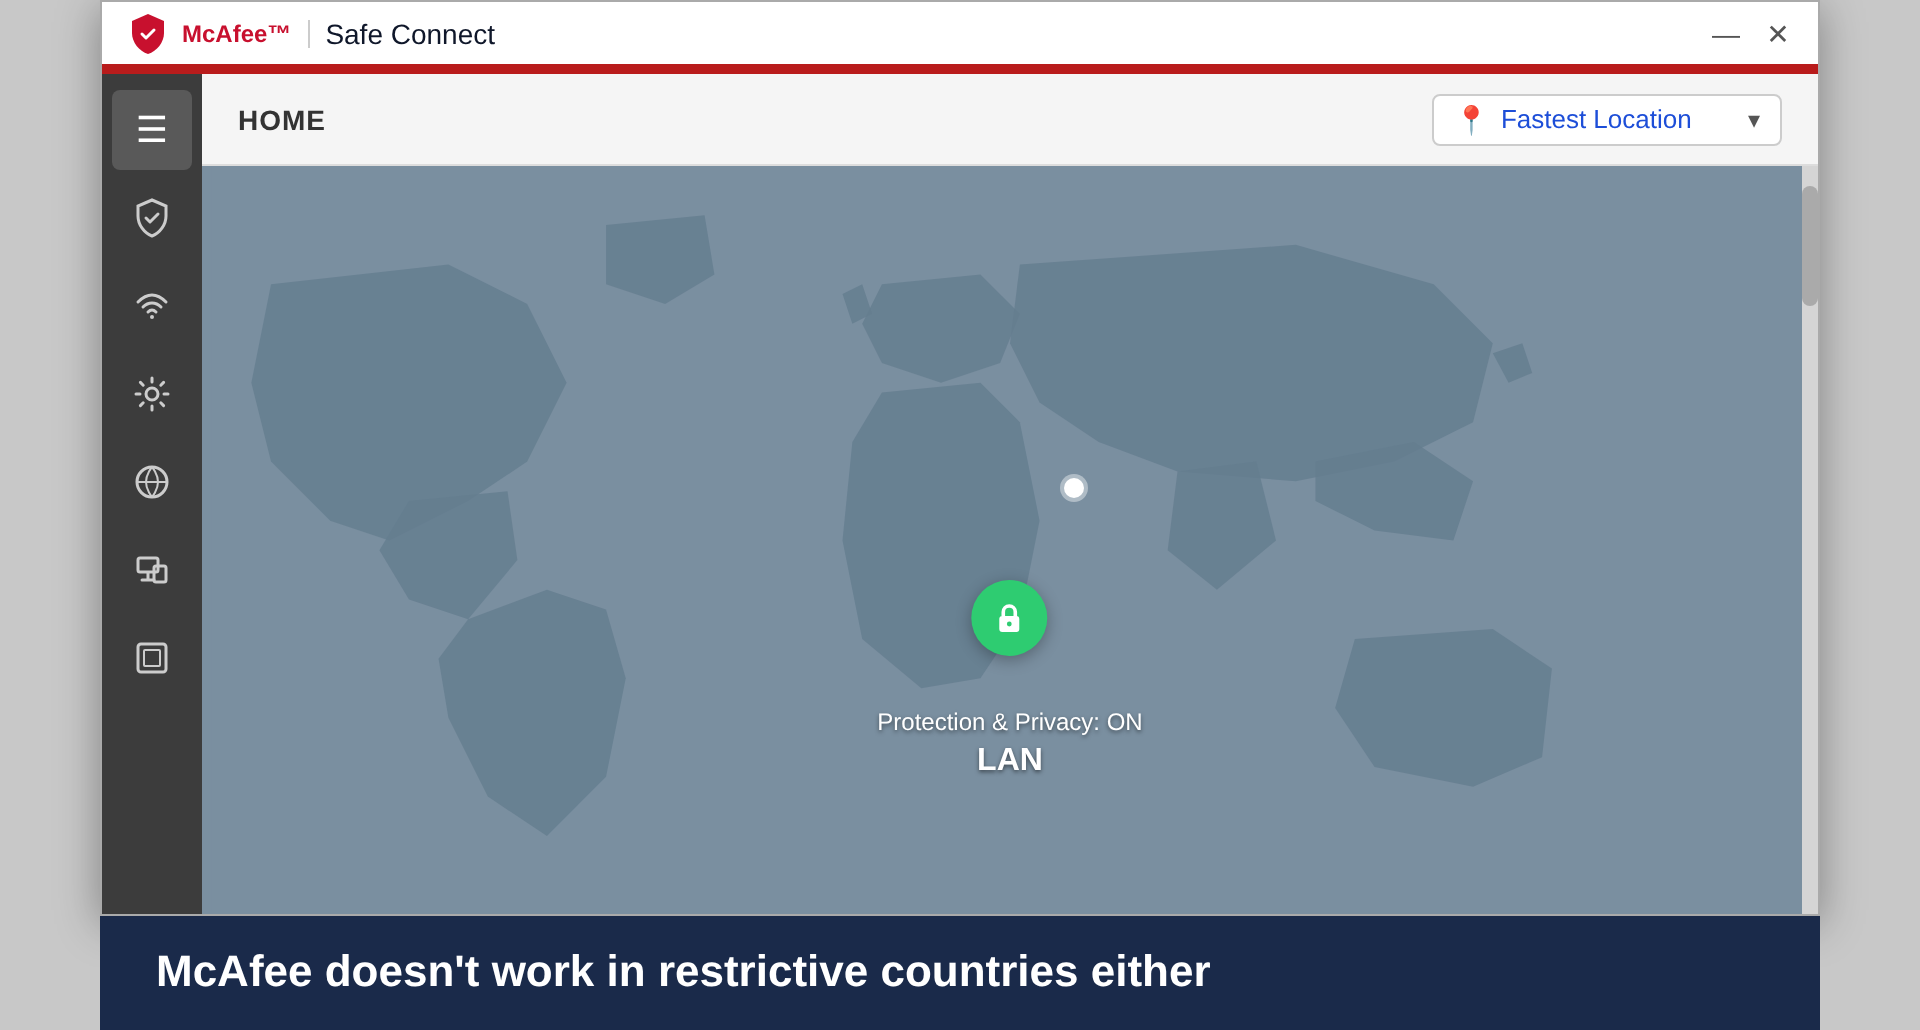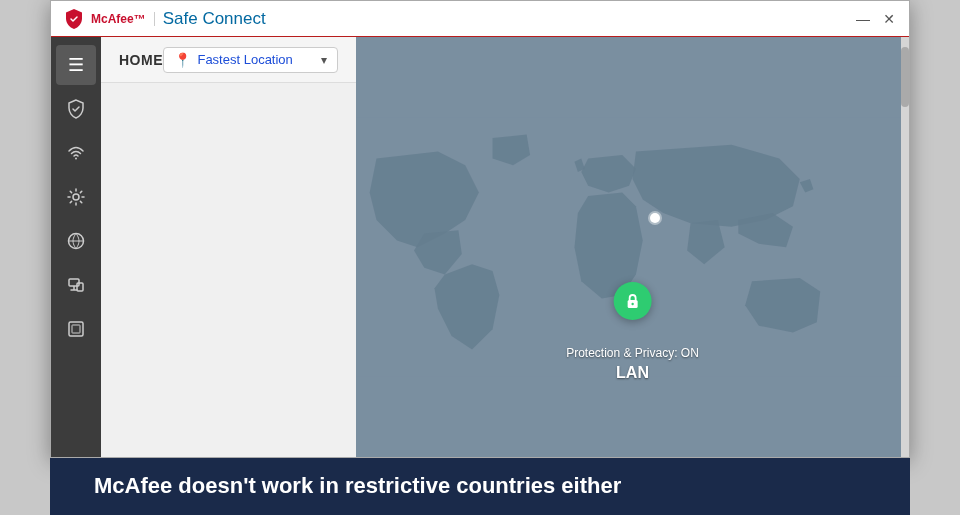--- a/index.html
+++ b/index.html
@@ -27,21 +27,21 @@
       position: relative;
     }
 
     
     .titlebar {
       height: 36px;
       background: #ffffff;
       display: flex;
       align-items: center;
       padding: 0 12px;
-      border-bottom: 1px solid #b91c1c;
+      border-bottom: 5px solid #b91c1c;
       flex-shrink: 0;
     }
     .titlebar-logo {
       display: flex;
       align-items: center;
       gap: 6px;
     }
     .mcafee-shield {
       width: 22px;
       height: 22px;
@@ -51,22 +51,22 @@
       font-weight: 600;
       color: #c8102e;
     }
     .titlebar-divider {
       width: 1px;
       height: 14px;
       background: #ccc;
       margin: 0 8px;
     }
     .titlebar-appname {
-      font-size: 17px;
-      color: #0369a1;
+      font-size: 14px;
+      color: #0f172a;
       font-weight: 400;
     }
     .titlebar-controls {
       margin-left: auto;
       display: flex;
       gap: 10px;
     }
     .titlebar-btn {
       width: 16px;
       height: 16px;
@@ -109,21 +109,21 @@
       cursor: pointer;
       color: #ccc;
       font-size: 18px;
     }
     .sidebar-item.active { background: rgba(255,255,255,0.15); color: #fff; }
 
     
     .main-content {
       flex: 1;
       display: flex;
-      flex-direction: row;
+      flex-direction: column;
       overflow: hidden;
     }
 
     
     .topbar {
       height: 46px;
       background: #f5f5f5;
       border-bottom: 1px solid #ddd;
       display: flex;
       align-items: center;
@@ -225,21 +225,21 @@
       font-size: 16px;
       color: #fff;
       font-weight: 700;
       text-shadow: 0 1px 2px rgba(0,0,0,0.5);
     }
 
     
     .caption-banner {
       width: 100%;
       background: #1a2a4a;
-      padding: 14px 44px;
+      padding: 14px 28px;
       display: flex;
       align-items: flex-start;
       flex-shrink: 0;
       position: relative;
     }
     .caption-text {
       font-size: 22px;
       font-weight: 700;
       color: #ffffff;
       line-height: 1.3;

